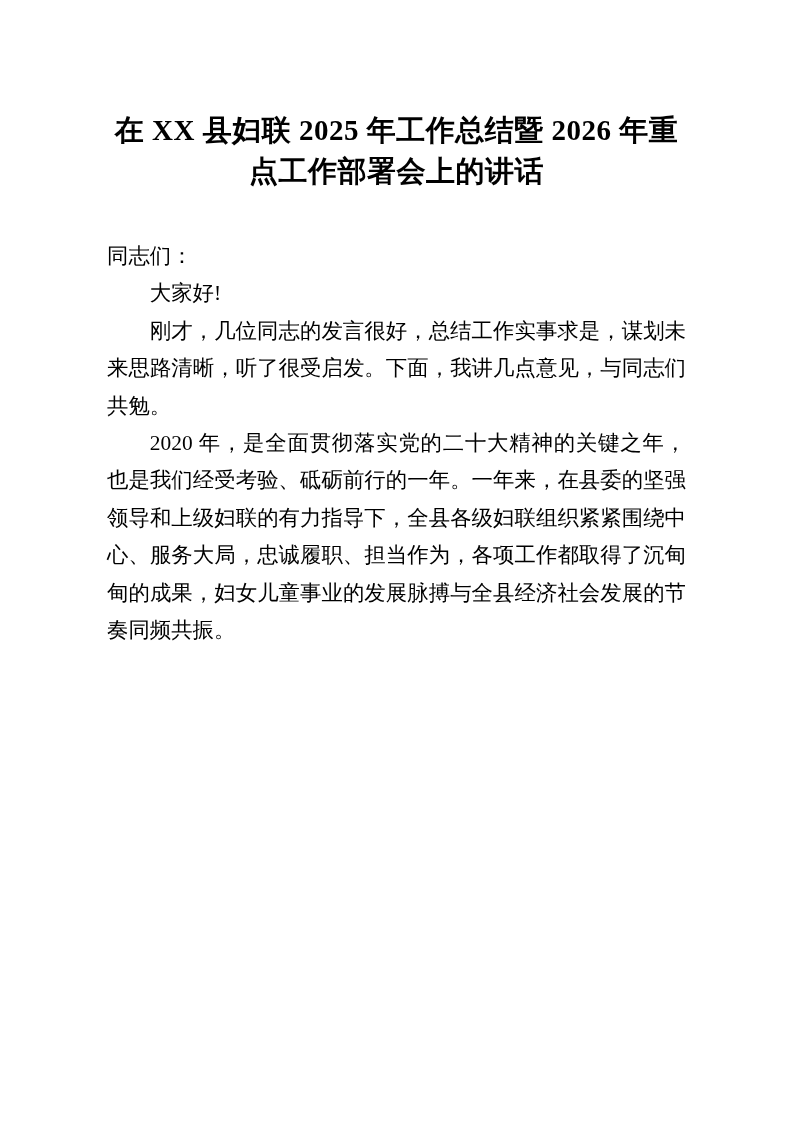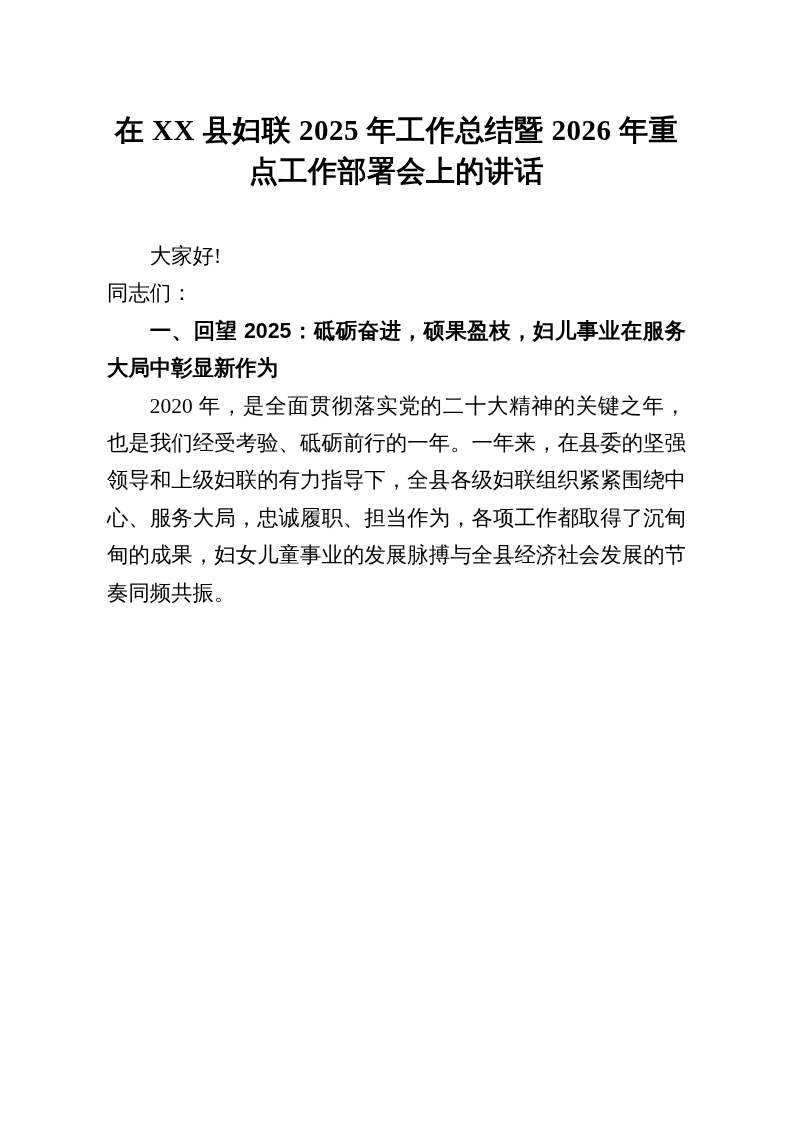--- a/index.html
+++ b/index.html
@@ -47,18 +47,18 @@
     font-family: "Liberation Sans", "DejaVu Sans", sans-serif;
     font-weight: bold;
   }
 </style>
 </head>
 <body>
 
 <div class="page">
   <h1 class="doc-title">在 XX 县妇联 2025 年工作总结暨 2026 年重点工作部署会上的讲话</h1>
   <div class="doc-body">
+      <p class="para salutation">同志们：</p>
       <p class="para body">大家好!</p>
-      <p class="para salutation">同志们：</p>
-      <p class="para heading">一、回望 2025：砥砺奋进，硕果盈枝，妇儿事业在服务大局中彰显新作为</p>
+      <p class="para body">刚才，几位同志的发言很好，总结工作实事求是，谋划未来思路清晰，听了很受启发。下面，我讲几点意见，与同志们共勉。</p>
       <p class="para body">2020 年，是全面贯彻落实党的二十大精神的关键之年，也是我们经受考验、砥砺前行的一年。一年来，在县委的坚强领导和上级妇联的有力指导下，全县各级妇联组织紧紧围绕中心、服务大局，忠诚履职、担当作为，各项工作都取得了沉甸甸的成果，妇女儿童事业的发展脉搏与全县经济社会发展的节奏同频共振。</p>
     </div>
 </div>
 
 </body></html>

